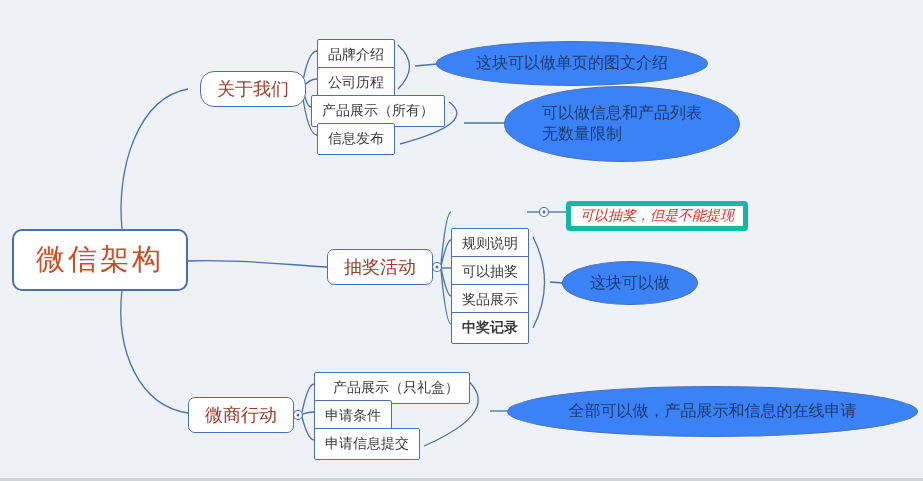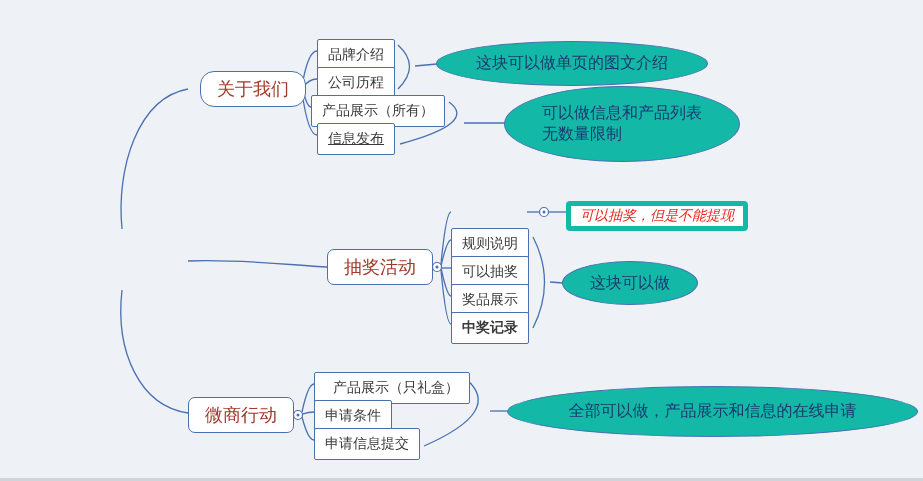--- a/index.html
+++ b/index.html
@@ -14,21 +14,21 @@
     color:#3a3a3a;display:flex;align-items:center;justify-content:center;
     white-space:nowrap;box-sizing:border-box;
   }
   .root{
     border:2px solid #4a70b0;border-radius:10px;font-size:29px;color:#d04a22;
     width:176px;height:62px;letter-spacing:3px;
   }
   .branch{border-radius:7px;font-size:18px;color:#a03a2a;height:36px;padding:0 16px;}
   .child{font-size:14px;height:32px;padding:0 10px;border-radius:2px;color:#3a3a3a;}
   .ellipse{
-    position:absolute;z-index:2;background:#14b8a6;border:1px solid #4a70b0;
+    position:absolute;z-index:2;background:#3b82f6;border:1px solid #4a70b0;
     border-radius:50%;display:flex;align-items:center;justify-content:center;
     color:#1b3a70;font-size:16px;box-sizing:border-box;text-align:center;
   }
   .pre{white-space:pre-line;text-align:left;}
   .callout{
     position:absolute;z-index:2;background:#ffffff;border:5px solid #14b8a6;
     border-radius:4px;color:#e5281e;font-size:14px;height:30px;
     display:flex;align-items:center;padding:0 9px;white-space:nowrap;box-sizing:border-box;font-style:italic;
   }
 </style>
@@ -78,26 +78,27 @@
       <circle cx="544" cy="212" r="4.5"></circle>
     </g>
     <g fill="#4a70b0" stroke="none">
       <circle cx="298" cy="89" r="1.5"></circle>
       <circle cx="437" cy="267" r="1.5"></circle>
       <circle cx="298" cy="415" r="1.5"></circle>
       <circle cx="544" cy="212" r="1.5"></circle>
     </g>
   </svg>
 
+  <div class="node root" style="left:12px;top:229px;">微信架构</div>
 
   <div class="node branch" style="left:200px;top:71px;border-radius:14px;">关于我们</div>
   <div class="node child" style="left:317px;top:39px;">品牌介绍</div>
   <div class="node child" style="left:317px;top:67px;">公司历程</div>
   <div class="node child" style="left:311px;top:95px;">产品展示（所有）</div>
-  <div class="node child" style="left:317px;top:123px;text-decoration:underline;">信息发布</div>
+  <div class="node child" style="left:317px;top:123px;">信息发布</div>
   <div class="ellipse" style="left:436px;top:41px;width:272px;height:45px;">这块可以做单页的图文介绍</div>
   <div class="ellipse pre" style="left:504px;top:86px;width:236px;height:76px;">可以做信息和产品列表
 无数量限制</div>
 
   <div class="node branch" style="left:327px;top:249px;">抽奖活动</div>
   <div class="node child" style="left:451px;top:228px;">规则说明</div>
   <div class="node child" style="left:451px;top:256px;">可以抽奖</div>
   <div class="node child" style="left:451px;top:284px;">奖品展示</div>
   <div class="node child" style="left:451px;top:312px;font-weight:bold;">中奖记录</div>
   <div class="callout" style="left:566px;top:201px;">可以抽奖，但是不能提现</div>

